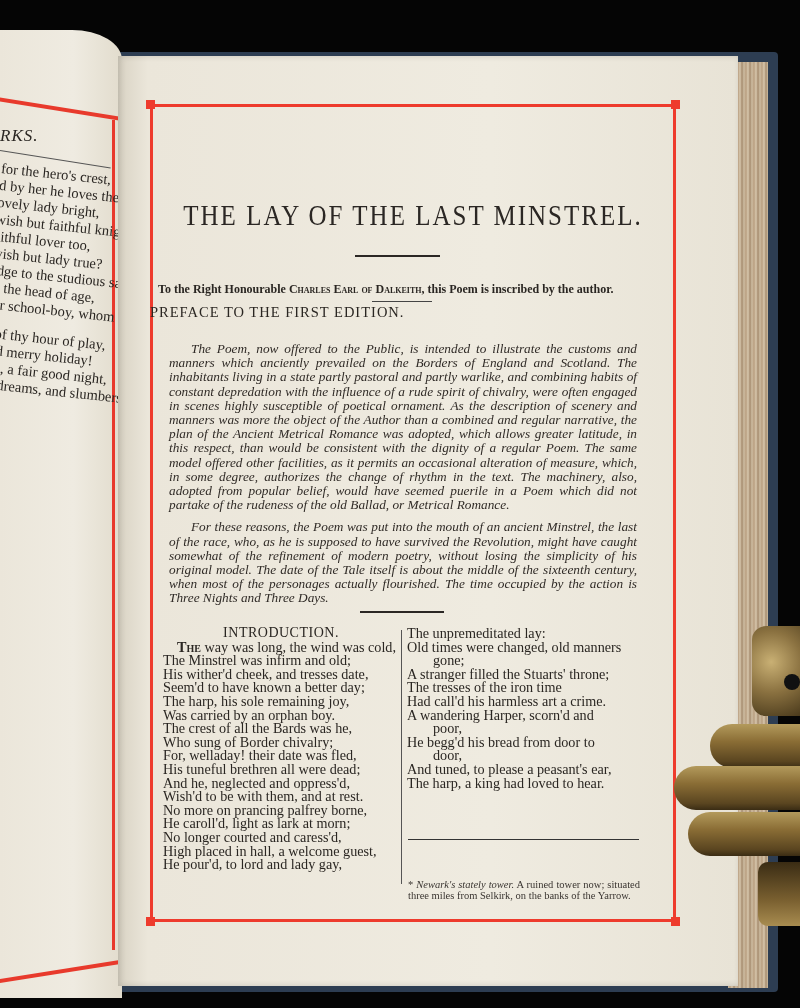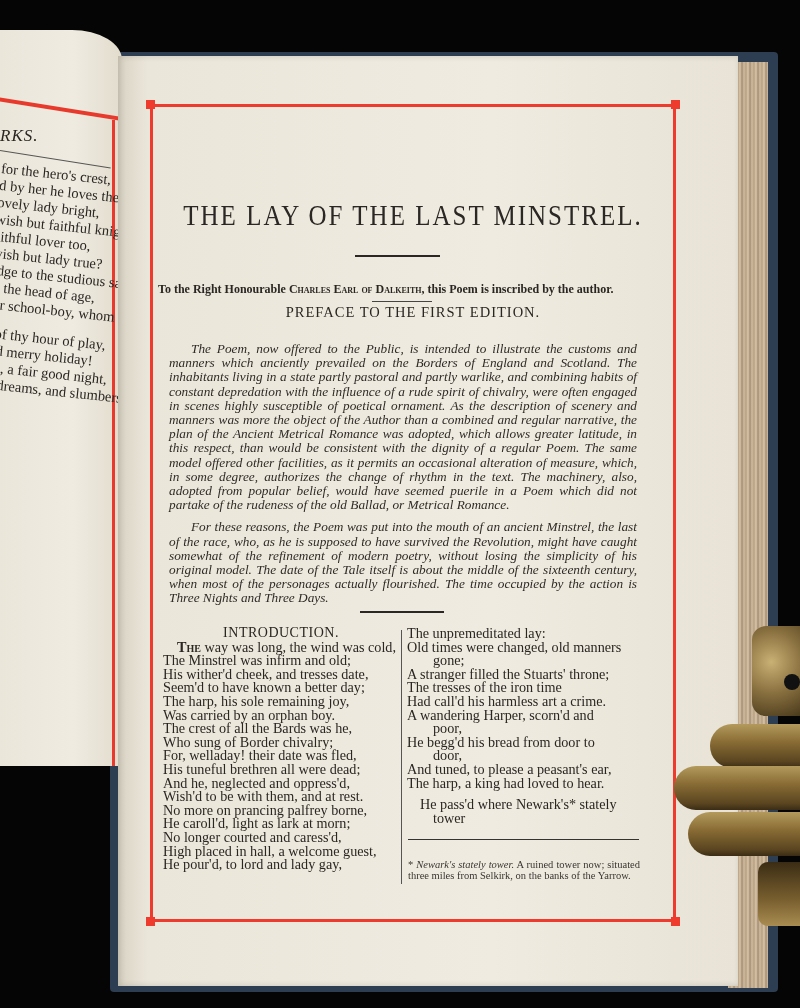--- a/index.html
+++ b/index.html
@@ -13,21 +13,21 @@
     .cover-back {
       position: absolute; left: 110px; top: 52px; width: 668px; height: 940px;
       background: #2d3d52; border-radius: 4px;
     }
     .page-edges {
       position: absolute; left: 728px; top: 62px; width: 40px; height: 926px;
       background: repeating-linear-gradient(90deg, #cdbba0 0px, #b89e80 2px, #d8c8ae 4px, #a58b6e 6px, #cfbfa4 8px);
     }
     
     .left-page {
-      position: absolute; left: 0; top: 30px; width: 122px; height: 736px;
+      position: absolute; left: 0; top: 30px; width: 122px; height: 968px;
       background: linear-gradient(90deg, #ebe6da 0%, #efebe1 60%, #e2dccd 100%);
       border-top-right-radius: 50px 30px;
       overflow: hidden;
     }
     .left-page .rule-top {
       position: absolute; left: -10px; top: 66px; width: 140px; height: 4px;
       background: #e83a2c; transform: rotate(9deg); transform-origin: left center;
     }
     .left-page .rule-right {
       position: absolute; left: 112px; top: 90px; width: 3px; height: 830px; background: #e8392c;
@@ -79,21 +79,21 @@
       color: #2b2724;
     }
     .title-rule { position: absolute; left: 355px; top: 255px; width: 85px; height: 2px; background: #2b2724; }
     .dedication {
       position: absolute; left: 158px; top: 282px; width: 510px; 
       font-size: 12px; font-weight: bold; white-space: nowrap;
     }
     .dedication .sc { font-variant: small-caps; }
     .dedication-rule { position: absolute; left: 372px; top: 301px; width: 60px; height: 1px; background: #444; }
     .preface-title {
-      position: absolute; left: 150px; top: 304px; width: 526px; text-align: center;
+      position: absolute; left: 150px; top: 304px; width: 526px; text-align: left;
       font-size: 14.5px; letter-spacing: 1px;
     }
     .preface {
       position: absolute; left: 161px; top: 334px; width: 484px;
       font-style: italic; font-size: 13.3px; line-height: 14.2px; text-align: justify;
       color: #302b27;
     }
     .preface p { margin: 8px; text-indent: 22px; }
     .preface-rule { position: absolute; left: 360px; top: 611px; width: 84px; height: 2px; background: #2b2724; }
 
@@ -106,21 +106,21 @@
     .verse-line .first-word { font-variant: small-caps; font-weight: bold; margin-left: 14px; }
     .col-divider { position: absolute; left: 401px; top: 630px; width: 1px; height: 254px; background: #555; }
     .col-right {
       position: absolute; left: 407px; top: 627px; width: 236px;
       font-size: 14.2px; line-height: 13.6px;
     }
     .col-right .indent { padding-left: 26px; }
     .col-right .stanza2 { margin-top: 8px; padding-left: 13px; }
     .footnote-rule { position: absolute; left: 408px; top: 839px; width: 231px; height: 1px; background: #333; }
     .footnote {
-      position: absolute; left: 408px; top: 860px; width: 232px;
+      position: absolute; left: 408px; top: 880px; width: 232px;
       font-size: 10.5px; line-height: 10.5px; text-align: justify; color: #3a3531;
     }
     .footnote .it { font-style: italic; }
 
     
     .brass {
       position: absolute; left: 672px; top: 626px; width: 128px; height: 300px;
     }
     .brass .knob {
       position: absolute; left: 80px; top: 0; width: 48px; height: 90px;
@@ -226,24 +226,20 @@
   <div class="verse-line indent">gone;</div>
   <div class="verse-line">A stranger filled the Stuarts' throne;</div>
   <div class="verse-line">The tresses of the iron time</div>
   <div class="verse-line">Had call'd his harmless art a crime.</div>
   <div class="verse-line">A wandering Harper, scorn'd and</div>
   <div class="verse-line indent">poor,</div>
   <div class="verse-line">He begg'd his bread from door to</div>
   <div class="verse-line indent">door,</div>
   <div class="verse-line">And tuned, to please a peasant's ear,</div>
   <div class="verse-line">The harp, a king had loved to hear.</div>
-  <div class="stanza2">
-    <div class="verse-line">He pass'd where Newark's* stately</div>
-    <div class="verse-line indent" style="padding-left:13px">tower</div>
-  </div>
 </div>
 
 <div class="footnote-rule"></div>
 <div class="footnote">
   <span>* </span><span class="it">Newark's stately tower.</span><span> A ruined tower now; situated three miles from Selkirk, on the banks of the Yarrow.</span>
 </div>
 
 <div class="brass">
   <div class="knob"></div>
   <div class="hole"></div>

